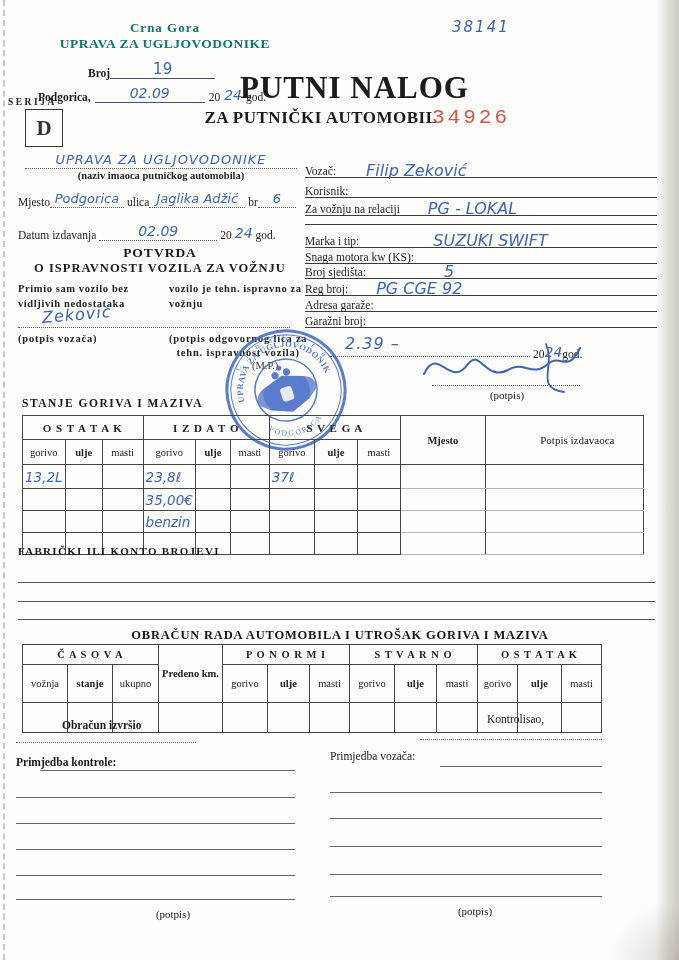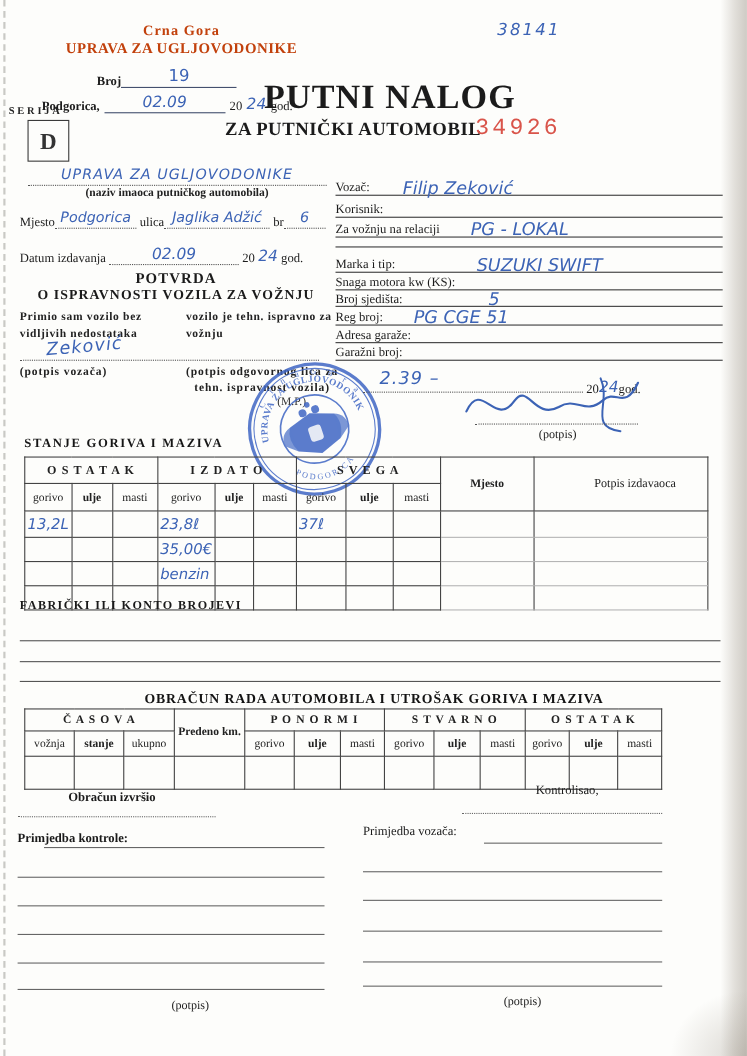--- a/index.html
+++ b/index.html
@@ -5,21 +5,21 @@
   * { margin:0; padding:0; box-sizing:border-box; }
   body { background:#e8e8e6; font-family:"Liberation Serif", serif; }
   .sheet { position:relative; width:679px; height:960px; background:#fdfdfb; margin:0 auto; overflow:hidden; }
   .perforation { position:absolute; left:3px; top:0; height:100%; border-left:2px dashed #c9c9c5; }
   .scan-edge { position:absolute; right:0; top:0; width:24px; height:100%;
                background:linear-gradient(to right, rgba(160,152,140,0) 0%, rgba(160,152,140,0.30) 55%, rgba(150,142,130,0.45) 100%); }
   .scan-corner { position:absolute; right:0; bottom:0; width:70px; height:60px;
                background:radial-gradient(ellipse at bottom right, rgba(150,142,130,0.35), rgba(150,142,130,0) 70%); }
 
   .abs { position:absolute; }
-  .blue { color:#c2410c; }
+  .blue { color:#0f766e; }
   .hw { color:#3c63b5; font-family:"DejaVu Sans", sans-serif; font-style:italic; font-weight:500; }
   .red-serial { color:#d9544a; font-family:"Liberation Mono", monospace; font-size:21px; letter-spacing:3px; }
 
   .org-block { left:30px; top:20px; width:270px; text-align:center; font-weight:bold; }
   .org-line1 { font-size:13px; letter-spacing:1px; }
   .org-line2 { font-size:13.5px; letter-spacing:0.5px; }
 
   .label { font-family:"Liberation Serif", serif; font-size:11.5px; color:#1c1c1c; }
   .b { font-weight:bold; }
 
@@ -92,21 +92,21 @@
   .tires-l1 { left:18px; top:545px; font-size:11px; font-weight:bold; letter-spacing:1.3px; color:#1a1a1a; }
   .tires-row { left:18px; top:558px; width:637px; display:flex; align-items:flex-end; }
   .tires-row .lbl { font-size:11px; font-weight:bold; letter-spacing:1.3px; color:#1a1a1a; white-space:nowrap; }
   .tires-row .fill { flex:1; border-bottom:1.3px solid #555; height:14px; }
   .blank-line { left:18px; width:637px; border-bottom:1.3px solid #555; }
 
   .calc-title { left:60px; top:628px; width:560px; text-align:center; font-size:12.5px; font-weight:bold; letter-spacing:0.8px; color:#141414; }
   table.calc { left:22px; top:644px; border-collapse:collapse; table-layout:fixed; }
   table.calc th, table.calc td { border:1.2px solid #444; font-size:10.5px; color:#222; padding:0 1px; overflow:hidden; }
   table.calc th.grp { font-weight:bold; letter-spacing:1px; height:20px; font-size:10.5px; }
-  table.calc th.sub { font-weight:normal; height:23px; white-space:nowrap;margin-left:40px; }
+  table.calc th.sub { font-weight:normal; height:38px; white-space:nowrap;margin-left:40px; }
   table.calc th.sub.bold { font-weight:bold; }
   table.calc th.predeno { font-weight:bold; font-size:10.5px; line-height:1.25; }
   table.calc td { height:30px; }
 
   .obracun-lbl { left:62px; top:719px; font-size:11.5px; font-weight:bold; color:#1a1a1a; }
   .kontrolisao-lbl { left:487px; top:713px; font-size:11.5px; color:#1a1a1a; }
   .dot-l { left:16px; top:742px; width:180px; border-bottom:1.6px dotted #666; }
   .dot-r { left:420px; top:739px; width:182px; border-bottom:1.6px dotted #666; }
   .prim-k { left:16px; top:756px; font-size:11.5px; font-weight:bold; color:#1a1a1a; }
   .prim-v { left:330px; top:750px; font-size:11.5px; color:#1a1a1a; }
@@ -199,21 +199,21 @@
   <div class="abs vrow" style="top:248px;height:16px;">
     <span class="label">Snaga motora kw (KS):</span>
     <span class="hw"></span>
   </div>
   <div class="abs vrow" style="top:264px;height:15px;">
     <span class="label">Broj sjedišta:</span>
     <span class="hw" style="margin-left:78px;">5</span>
   </div>
   <div class="abs vrow" style="top:280px;height:16px;">
     <span class="label">Reg broj:</span>
-    <span class="hw" style="margin-left:28px;">PG CGE 51</span>
+    <span class="hw" style="margin-left:28px;">PG CGE 92</span>
   </div>
   <div class="abs vrow" style="top:297px;height:15px;">
     <span class="label">Adresa garaže:</span>
     <span class="hw"></span>
   </div>
   <div class="abs vrow" style="top:313px;height:15px;">
     <span class="label">Garažni broj:</span>
     <span class="hw"></span>
   </div>
 

